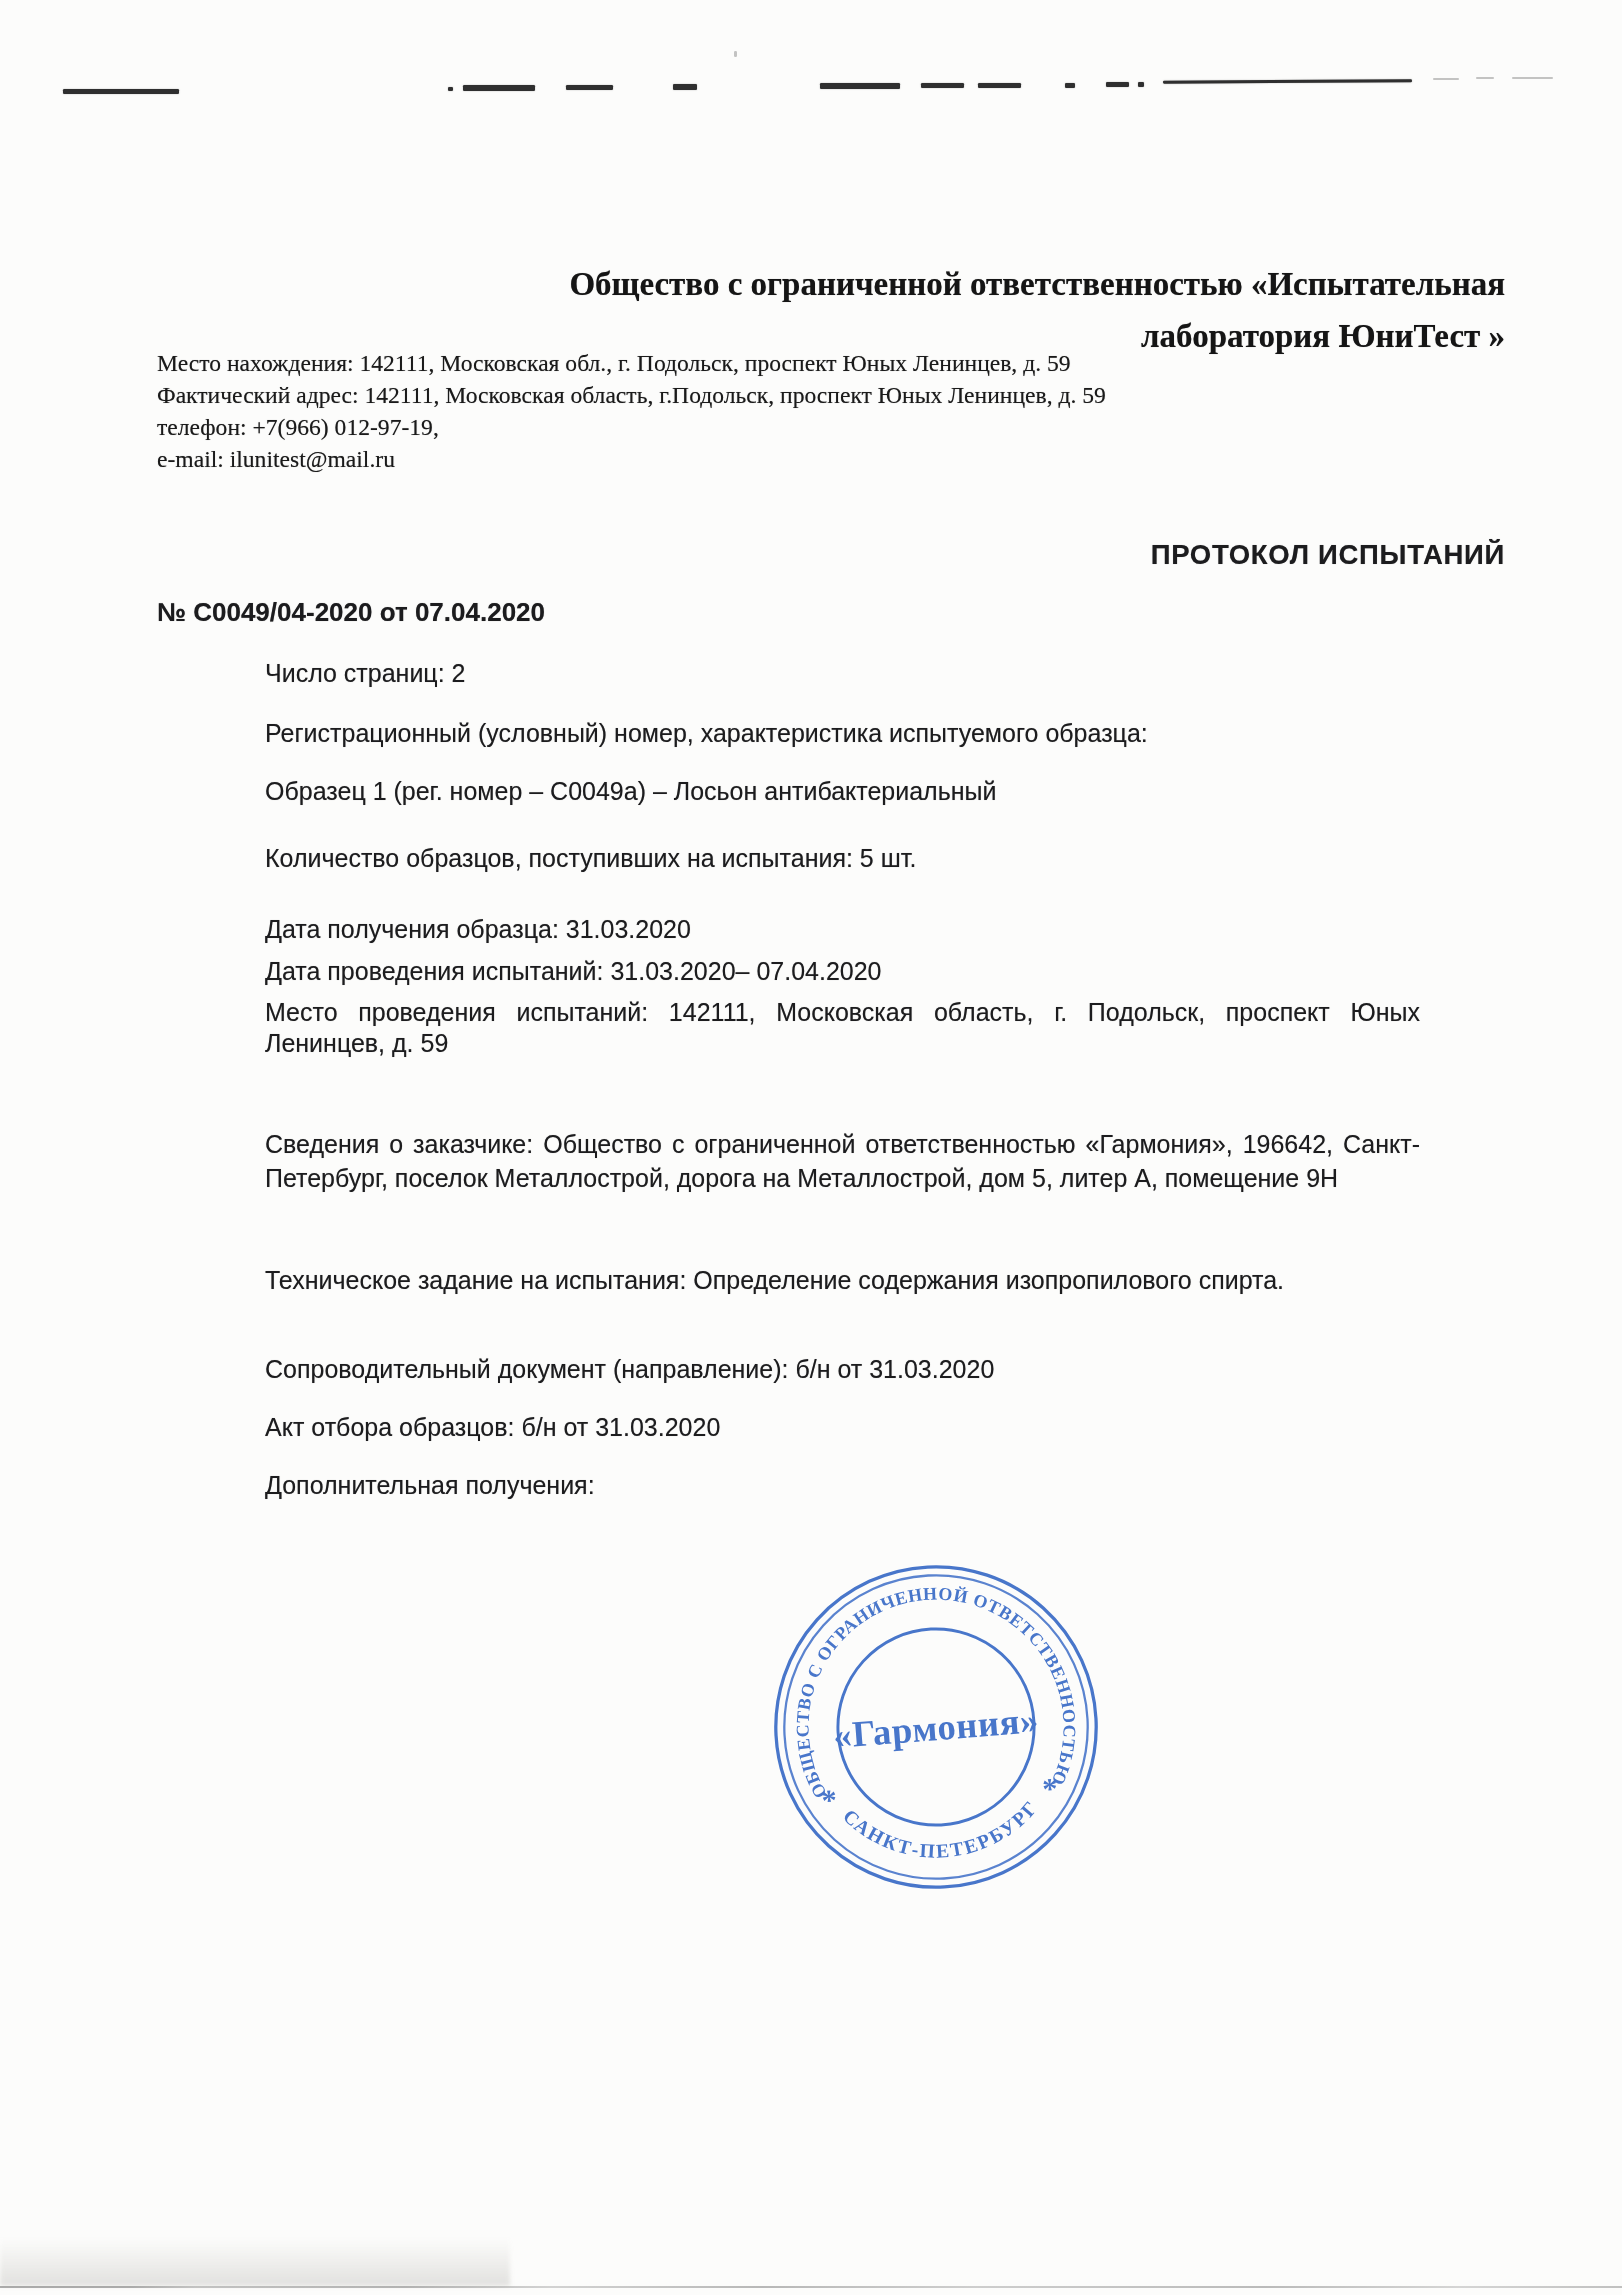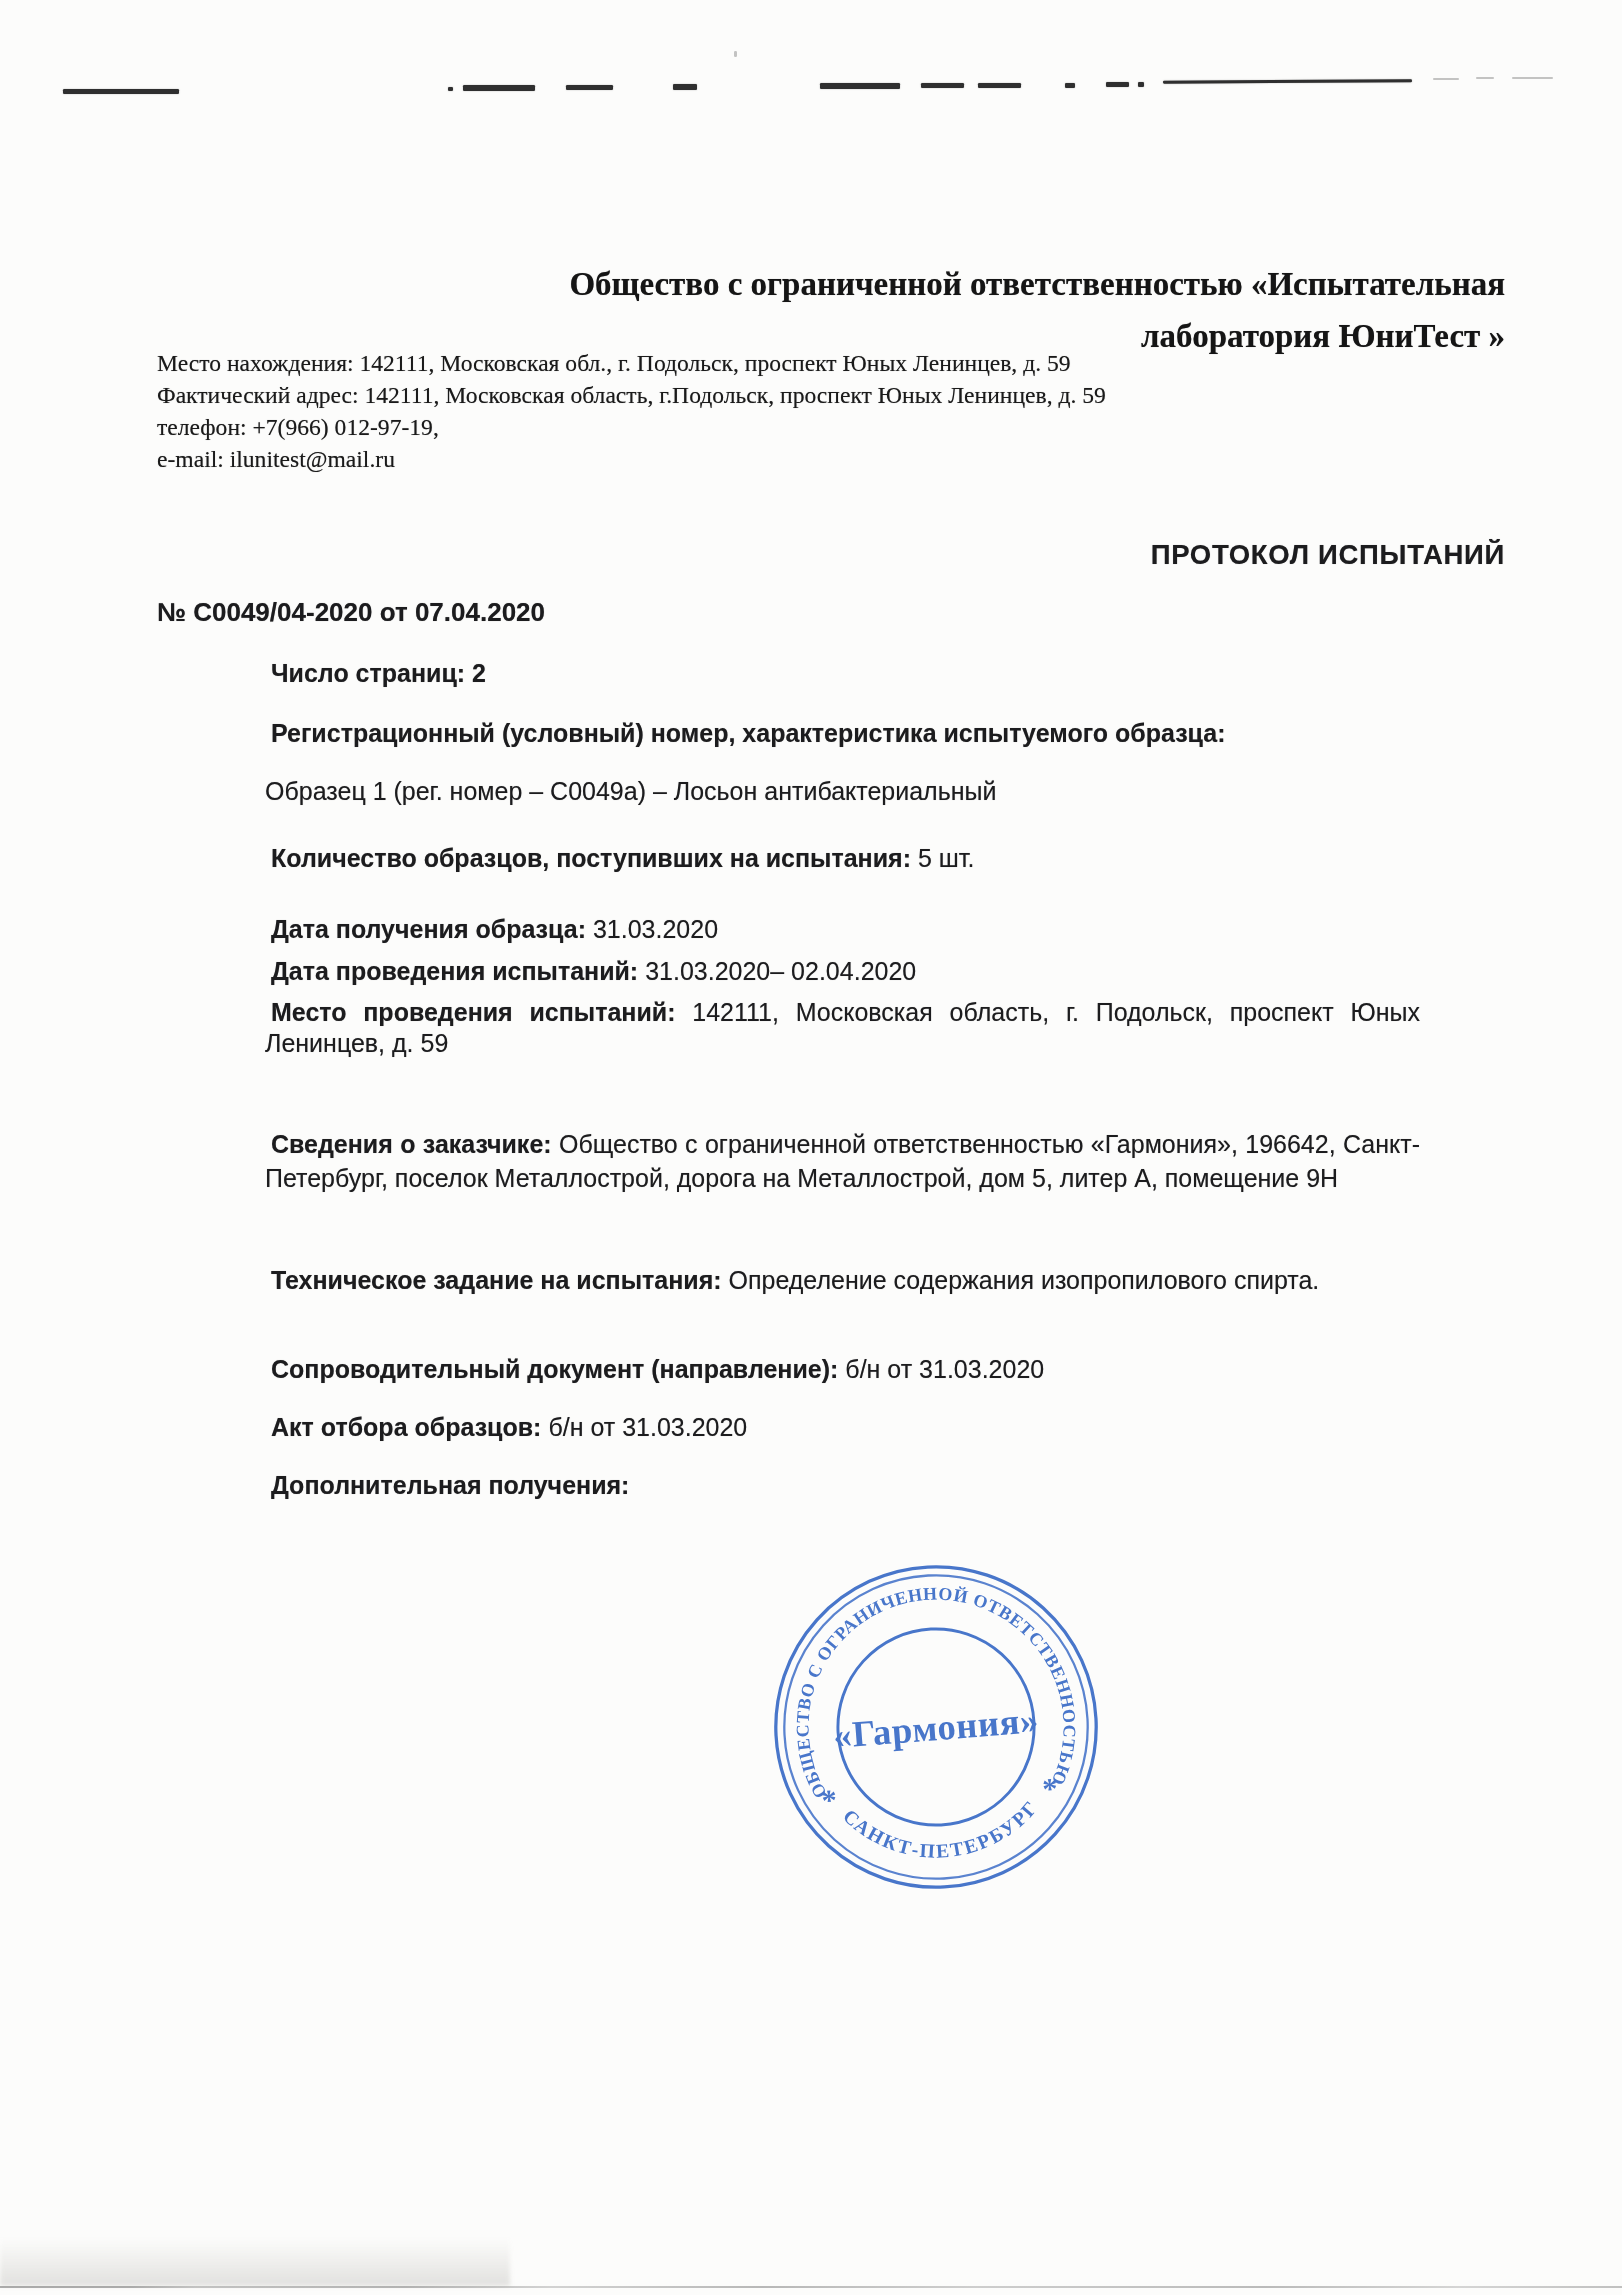--- a/index.html
+++ b/index.html
@@ -42,21 +42,21 @@
     text-align:left;font-weight:700;font-size:26px;
     text-shadow:0 0 0.7px rgba(25,25,25,.55);
   }
 
   
   .para{
     position:absolute;left:265px;width:1155px;
     font-size:25px;line-height:33px;
     text-shadow:0 0 0.7px rgba(30,30,32,.45);
   }
-  .para .lbl{font-weight:700;margin-left:6px;}
+  .para .lbl{font-weight:400;}
   .just{text-align:justify;}
   .p0{top:657px;} .p1{top:717px;} .p2{top:775px;} .p3{top:842px;}
   .p4{top:913px;} .p5{top:955px;} .p6{top:997px;line-height:31px;}
   .p7{top:1127px;line-height:34px;} .p8{top:1178px;line-height:33px;}
   .p9{top:1264px;} .p10{top:1353px;} .p11{top:1411px;} .p12{top:1469px;}
 
   
   .stamp{
     position:absolute;left:766px;top:1557px;width:340px;height:340px;
     transform:rotate(-3deg);
@@ -135,21 +135,21 @@
   <div class="para p0"><span class="lbl">Число страниц: 2</span><span class="val"></span></div>
 
   <div class="para p1"><span class="lbl">Регистрационный (условный) номер, характеристика испытуемого образца:</span></div>
 
   <div class="para p2"><span class="val">Образец 1 (рег. номер – С0049а) – Лосьон антибактериальный</span></div>
 
   <div class="para p3"><span class="lbl">Количество образцов, поступивших на испытания:</span><span class="val"> 5 шт.</span></div>
 
   <div class="para p4"><span class="lbl">Дата получения образца:</span><span class="val"> 31.03.2020</span></div>
 
-  <div class="para p5"><span class="lbl">Дата проведения испытаний:</span><span class="val"> 31.03.2020– 02.04.2020</span></div>
+  <div class="para p5"><span class="lbl">Дата проведения испытаний:</span><span class="val"> 31.03.2020– 07.04.2020</span></div>
 
   <div class="para p6 just"><span class="lbl">Место проведения испытаний:</span><span class="val"> 142111, Московская область, г. Подольск, проспект Юных Ленинцев, д. 59</span></div>
 
   <div class="para p7 just"><span class="lbl">Сведения о заказчике:</span><span class="val"> Общество с ограниченной ответственностью «Гармония», 196642, Санкт-Петербург, поселок Металлострой, дорога на Металлострой, дом 5, литер А, помещение 9Н</span></div>
 
 
   <div class="para p9"><span class="lbl">Техническое задание на испытания:</span><span class="val"> Определение содержания изопропилового спирта.</span></div>
 
   <div class="para p10"><span class="lbl">Сопроводительный документ (направление):</span><span class="val"> б/н от 31.03.2020</span></div>
 

